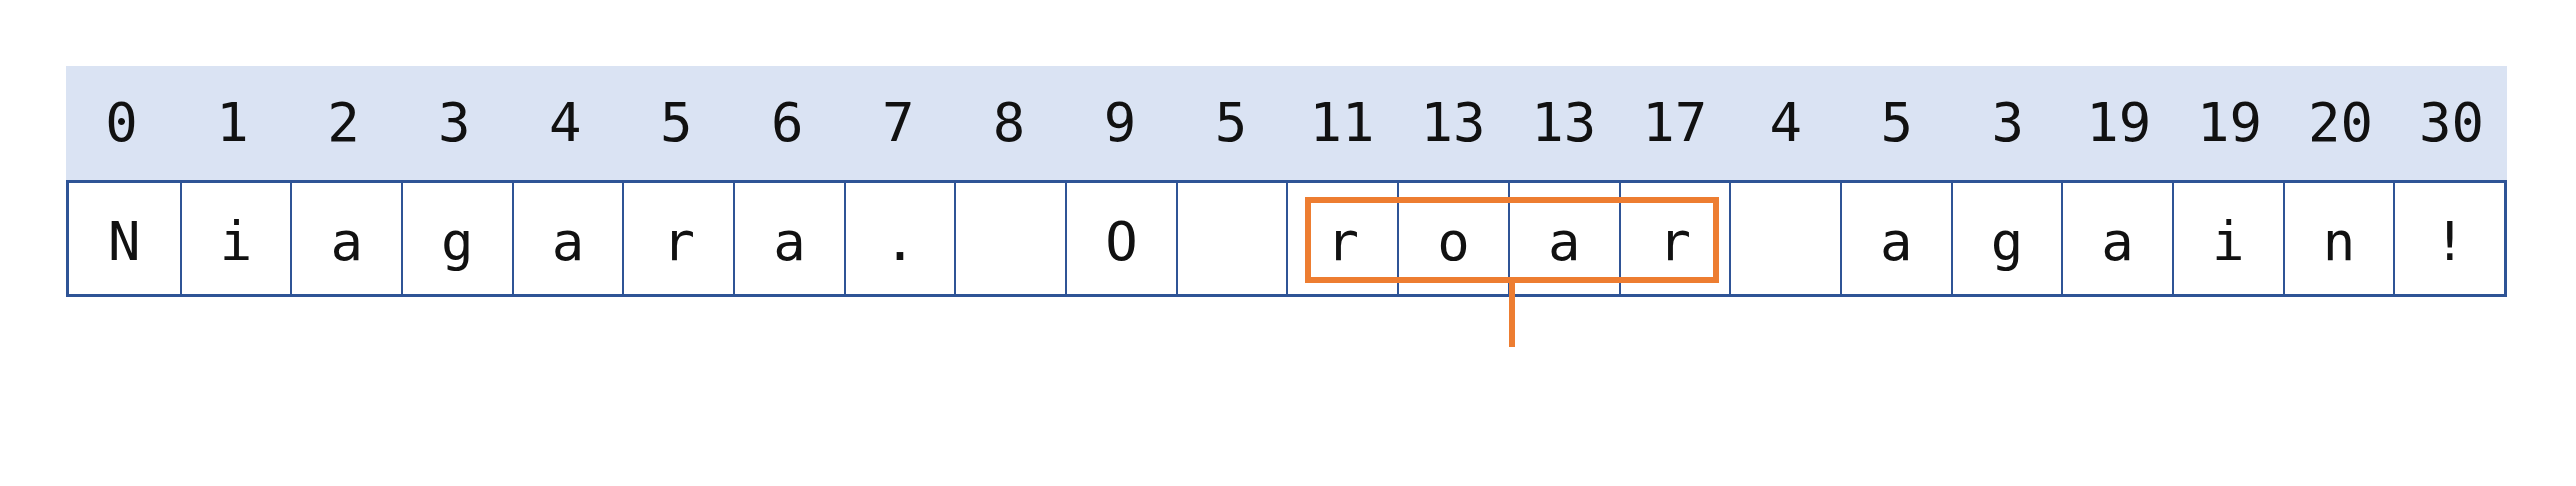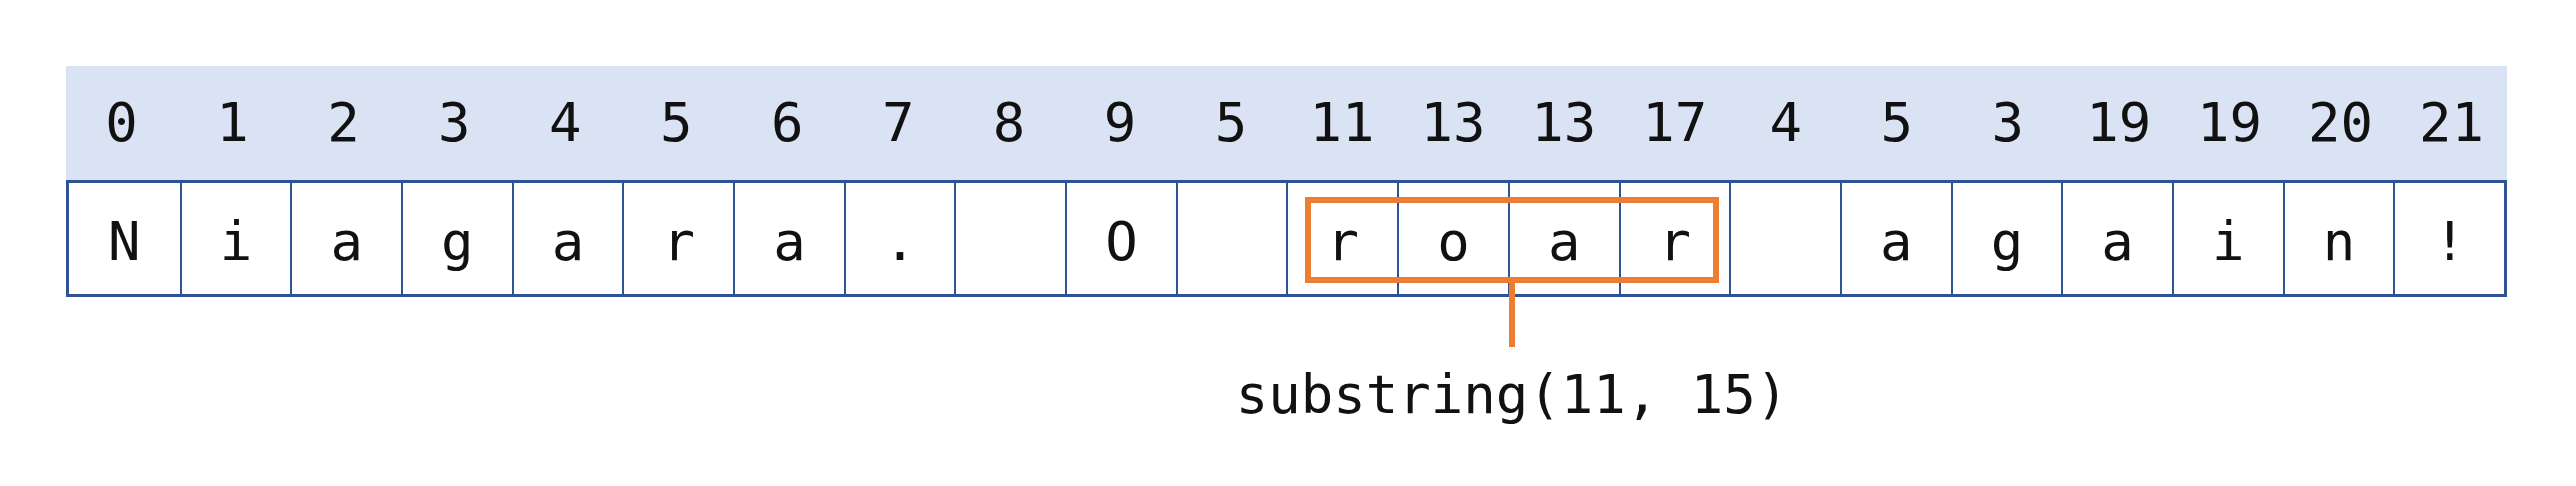--- a/index.html
+++ b/index.html
@@ -81,21 +81,21 @@
       <div class="idx">11</div>
       <div class="idx">13</div>
       <div class="idx">13</div>
       <div class="idx">17</div>
       <div class="idx">4</div>
       <div class="idx">5</div>
       <div class="idx">3</div>
       <div class="idx">19</div>
       <div class="idx">19</div>
       <div class="idx">20</div>
-      <div class="idx">21</div>
+      <div class="idx">30</div>
     </div>
   <div class="cell-row">
       <div class="cell">N</div>
       <div class="cell">i</div>
       <div class="cell">a</div>
       <div class="cell">g</div>
       <div class="cell">a</div>
       <div class="cell">r</div>
       <div class="cell">a</div>
       <div class="cell">.</div>
@@ -109,15 +109,14 @@
       <div class="cell"> </div>
       <div class="cell">a</div>
       <div class="cell">g</div>
       <div class="cell">a</div>
       <div class="cell">i</div>
       <div class="cell">n</div>
       <div class="cell">!</div>
     </div>
   <div class="highlight-box"></div>
   <div class="pointer-line"></div>
-  <div class="substring-label">substring(11, 15)</div>
 </div>
 
 
 </body></html>

